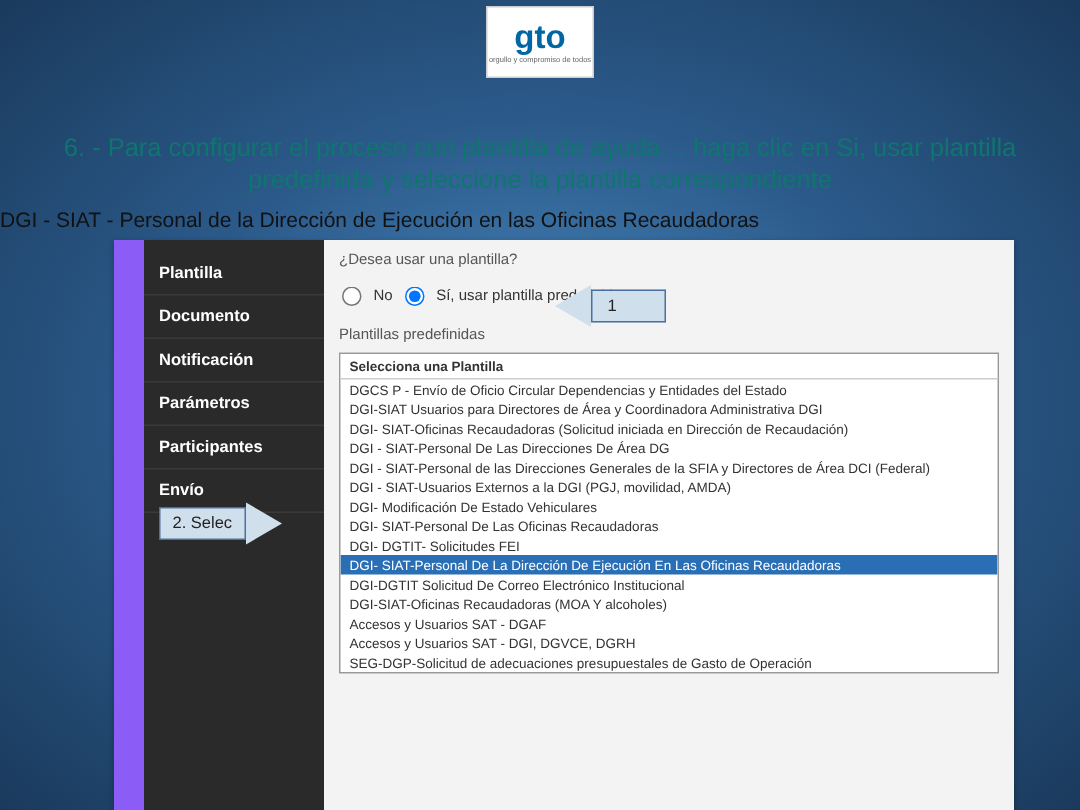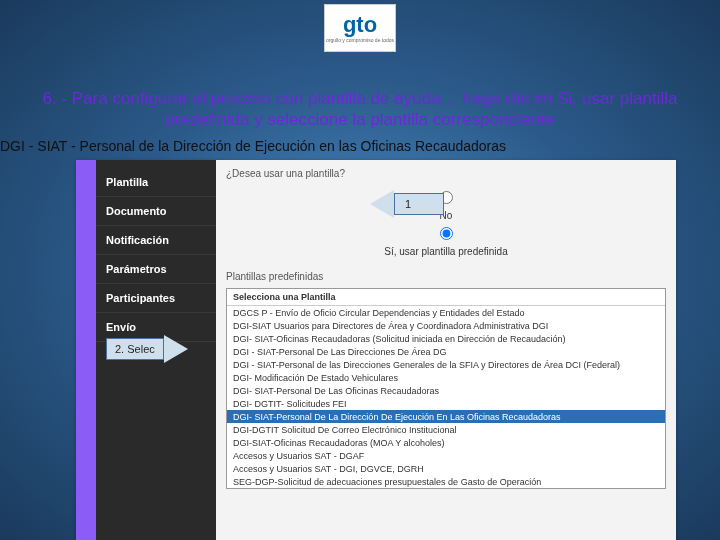--- a/index.html
+++ b/index.html
@@ -39,21 +39,21 @@
     line-height: 1;
     margin-top: 2px;
   }
   .instruction {
     position: absolute;
     top: 88px;
     left: 0;
     width: 100%;
     text-align: center;
     font-size: 17px;
-    color: #6d28d9;
+    color: #0f766e;
     padding: 0 30px;
     line-height: 1.25;
   }
   .subtitle {
     position: absolute;
     top: 138px;
     left: 0;
     width: 100%;
     text-align: left;
     font-size: 14px;
@@ -94,21 +94,20 @@
     color: #555;
     margin-bottom: 12px;
   }
   .radios {
     font-size: 10px;
     color: #333;
     display: flex;
     align-items: center;
     gap: 6px;
     margin-bottom: 14px;
-    flex-direction: column;
   }
   .radios input { margin: 0 2px; }
   .sublabel {
     font-size: 10px;
     color: #555;
     margin-bottom: 6px;
   }
   .dropdown {
     background: #fff;
     border: 1px solid #999;
@@ -210,20 +209,21 @@
     </div>
     <div class="sublabel">Plantillas predefinidas</div>
     <div class="dropdown">
       <div class="hdr">Selecciona una Plantilla</div>
       <div id="opts">
           <div class="opt">DGCS P - Envío de Oficio Circular Dependencias y Entidades del Estado</div>
           <div class="opt">DGI-SIAT Usuarios para Directores de Área y Coordinadora Administrativa DGI</div>
           <div class="opt">DGI- SIAT-Oficinas Recaudadoras (Solicitud iniciada en Dirección de Recaudación)</div>
           <div class="opt">DGI - SIAT-Personal De Las Direcciones De Área DG</div>
           <div class="opt">DGI - SIAT-Personal de las Direcciones Generales de la SFIA y Directores de Área DCI (Federal)</div>
+          <div class="opt">DGI - SIAT-Usuarios Externos a la DGI (PGJ, movilidad, AMDA)</div>
           <div class="opt">DGI- Modificación De Estado Vehiculares</div>
           <div class="opt">DGI- SIAT-Personal De Las Oficinas Recaudadoras</div>
           <div class="opt">DGI- DGTIT- Solicitudes FEI</div>
           <div class="opt sel">DGI- SIAT-Personal De La Dirección De Ejecución En Las Oficinas Recaudadoras</div>
           <div class="opt">DGI-DGTIT Solicitud De Correo Electrónico Institucional</div>
           <div class="opt">DGI-SIAT-Oficinas Recaudadoras (MOA Y alcoholes)</div>
           <div class="opt">Accesos y Usuarios SAT - DGAF</div>
           <div class="opt">Accesos y Usuarios SAT - DGI, DGVCE, DGRH</div>
           <div class="opt">SEG-DGP-Solicitud de adecuaciones presupuestales de Gasto de Operación</div>
         </div>

